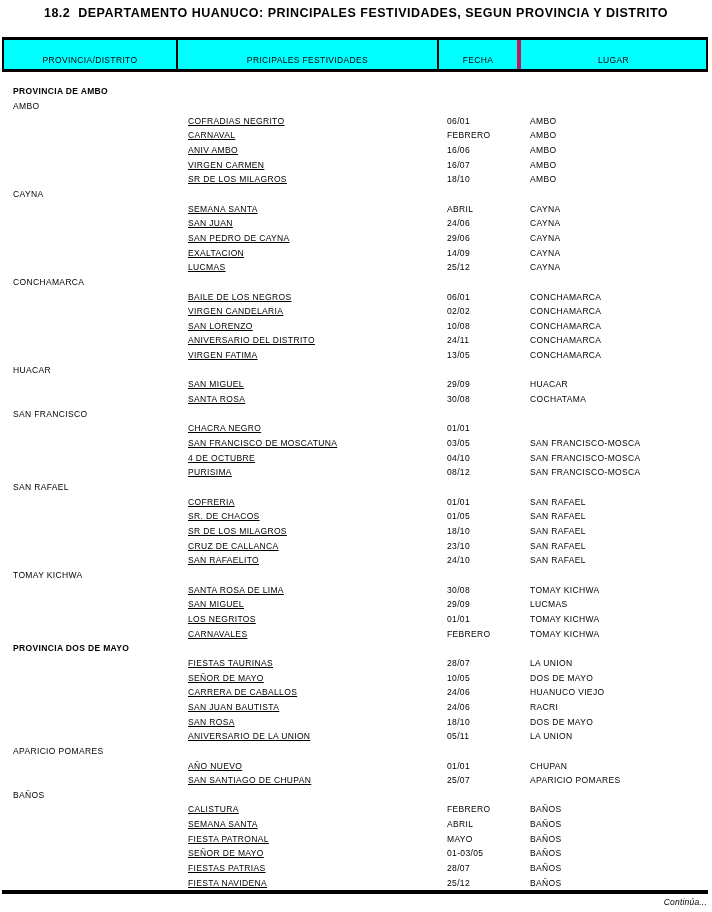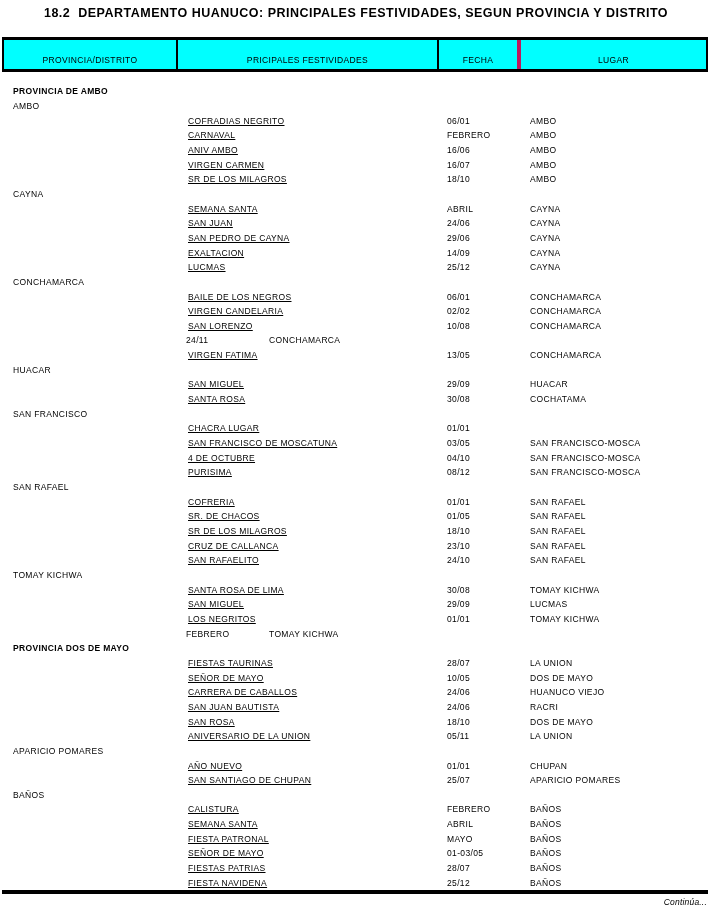--- a/index.html
+++ b/index.html
@@ -166,20 +166,21 @@
         <div class="c c4">CONCHAMARCA</div>
       </div>
       <div class="row festival">
         <div class="c c1"></div>
         <div class="c c2">SAN LORENZO</div>
         <div class="c c3">10/08</div>
         <div class="c c4">CONCHAMARCA</div>
       </div>
       <div class="row festival">
         <div class="c c1"></div>
+        <div class="c c2">ANIVERSARIO DEL DISTRITO</div>
         <div class="c c3">24/11</div>
         <div class="c c4">CONCHAMARCA</div>
       </div>
       <div class="row festival">
         <div class="c c1"></div>
         <div class="c c2">VIRGEN FATIMA</div>
         <div class="c c3">13/05</div>
         <div class="c c4">CONCHAMARCA</div>
       </div>
       <div class="row district">
@@ -195,21 +196,21 @@
         <div class="c c1"></div>
         <div class="c c2">SANTA ROSA</div>
         <div class="c c3">30/08</div>
         <div class="c c4">COCHATAMA</div>
       </div>
       <div class="row district">
         <div class="c c1">SAN FRANCISCO</div>
       </div>
       <div class="row festival">
         <div class="c c1"></div>
-        <div class="c c2">CHACRA LUGAR</div>
+        <div class="c c2">CHACRA NEGRO</div>
         <div class="c c3">01/01</div>
         <div class="c c4"></div>
       </div>
       <div class="row festival">
         <div class="c c1"></div>
         <div class="c c2">SAN FRANCISCO DE MOSCATUNA</div>
         <div class="c c3">03/05</div>
         <div class="c c4">SAN FRANCISCO-MOSCA</div>
       </div>
       <div class="row festival">
@@ -273,20 +274,21 @@
         <div class="c c4">LUCMAS</div>
       </div>
       <div class="row festival">
         <div class="c c1"></div>
         <div class="c c2">LOS NEGRITOS</div>
         <div class="c c3">01/01</div>
         <div class="c c4">TOMAY KICHWA</div>
       </div>
       <div class="row festival">
         <div class="c c1"></div>
+        <div class="c c2">CARNAVALES</div>
         <div class="c c3">FEBRERO</div>
         <div class="c c4">TOMAY KICHWA</div>
       </div>
       <div class="row province">
         <div class="c c1">PROVINCIA DOS DE MAYO</div>
       </div>
       <div class="row festival">
         <div class="c c1"></div>
         <div class="c c2">FIESTAS TAURINAS</div>
         <div class="c c3">28/07</div>

